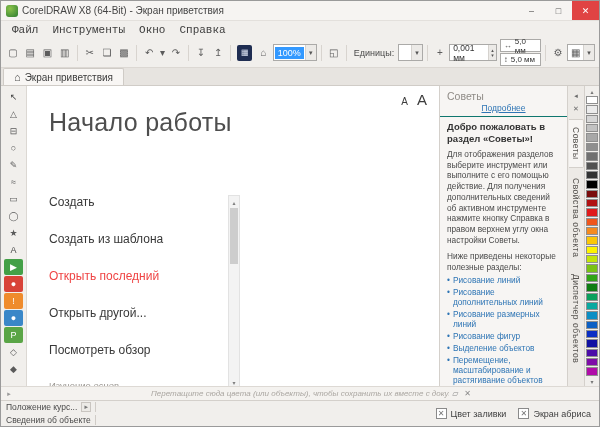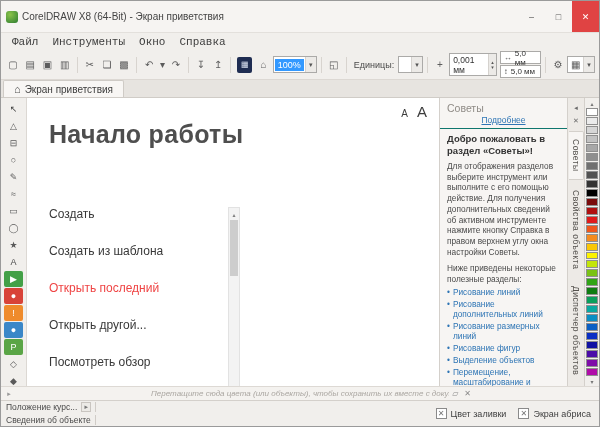--- a/index.html
+++ b/index.html
@@ -1,20 +1,20 @@
 <!DOCTYPE html>
 <html><head>
 <meta charset="utf-8">
 <style>
   *{margin:0;padding:0;box-sizing:border-box;font-family:"Liberation Sans",sans-serif;}
   body{margin:0;background:#777;}
   .window{width:600px;height:427px;border:1px solid #9a9a9a;display:flex;flex-direction:column;background:#f1efec;overflow:hidden;}
 
   
-  .titlebar{height:32px;min-height:20px;background:#f6f4f2;display:flex;align-items:center;gap:4px;padding-left:5px;border-bottom:1px solid #e3e0dc;}
+  .titlebar{height:20px;min-height:20px;background:#f6f4f2;display:flex;align-items:center;gap:4px;padding-left:5px;border-bottom:1px solid #e3e0dc;}
   .app-icon{width:12px;height:12px;border-radius:3px;background:radial-gradient(circle at 35% 30%, #8bc34a, #2e7d32);}
   .title-text{font-size:10px;color:#444;}
   .win-controls{margin-left:auto;display:flex;height:100%;}
   .win-btn{width:27px;height:100%;display:flex;align-items:center;justify-content:center;font-size:9px;color:#555;cursor:pointer;}
   .win-btn.close{background:#e04343;color:#fff;}
 
   
   .menubar{height:17px;min-height:17px;display:flex;align-items:center;padding-left:4px;}
   .menu-item{font-size:11px;color:#3d3d3d;padding:0 7px;cursor:pointer;font-family:Liberation Mono, monospace;}
 
@@ -22,42 +22,42 @@
   .toolbar{height:30px;min-height:30px;display:flex;align-items:center;padding:0 4px;gap:1px;border-bottom:1px solid #dcd8d3;}
   .tbtn{width:17px;height:17px;display:flex;align-items:center;justify-content:center;font-size:10px;color:#5c5c5c;cursor:pointer;}
   .tbtn.launcher{background:#1f2d52;color:#dfe6f5;font-size:8px;width:16px;height:16px;border-radius:2px;margin:0 2px;}
   .sep{width:1px;height:16px;background:#d8d4cf;margin:0 3px;}
   .combo{height:17px;background:#fff;border:1px solid #abaaa8;display:flex;align-items:center;cursor:pointer;}
   .combo.zoom{width:46px;justify-content:space-between;}
   .combo.units{width:26px;justify-content:flex-end;}
   .zoom-val{font-size:9px;background:#3399ff;color:#fff;padding:1px 3px;margin:1px;}
   .combo-arrow{width:11px;height:100%;display:flex;align-items:center;justify-content:center;font-size:7px;color:#555;background:#eceae7;border-left:1px solid #d5d2ce;}
   .tb-label{font-size:9px;color:#4a4a4a;margin:0 3px;}
-  .field{height:23px;background:#fff;border:1px solid #abaaa8;display:flex;align-items:center;font-size:8.5px;color:#333;padding-left:3px;}
+  .field{height:17px;background:#fff;border:1px solid #abaaa8;display:flex;align-items:center;font-size:8.5px;color:#333;padding-left:3px;}
   .spin{display:flex;flex-direction:column;margin-left:2px;background:#eceae7;border-left:1px solid #d5d2ce;height:100%;justify-content:center;}
   .spin span{font-size:5px;line-height:5px;color:#555;padding:0 2px;}
   .dup-stack{display:flex;flex-direction:column;gap:1px;margin-left:2px;}
   .mini-field{height:13px;background:#fff;border:1px solid #abaaa8;display:flex;align-items:center;font-size:8px;color:#333;padding:0 3px;gap:3px;cursor:text;}
   .mini-ic{font-size:8px;color:#555;}
 
   
   .tabbar{height:18px;min-height:18px;background:#e7e4e0;display:flex;align-items:flex-end;padding-left:2px;border-bottom:1px solid #d0ccc7;}
   .doc-tab{height:17px;background:#f8f6f4;border:1px solid #cfcbc6;border-bottom:none;display:flex;align-items:center;gap:4px;padding:0 10px;font-size:10px;color:#3d3d3d;border-radius:2px 2px 0 0;cursor:pointer;}
   .doc-tab .home{font-size:11px;color:#555;}
 
   
   .workarea{flex:1;display:flex;min-height:0;}
   .toolbox{width:26px;min-width:26px;background:#f1efec;border-right:1px solid #dcd8d3;display:flex;flex-direction:column;align-items:center;padding-top:3px;gap:1px;overflow:hidden;}
   .tool{width:19px;height:16px;min-height:16px;display:flex;align-items:center;justify-content:center;font-size:9px;color:#5a5a5a;border-radius:2px;cursor:pointer;}
 
   .document{flex:1;background:#fff;position:relative;overflow:hidden;}
   .fs-controls{position:absolute;top:5px;right:12px;display:flex;align-items:baseline;gap:9px;color:#3d3d3d;}
   .a-small{font-size:10px;cursor:pointer;}
   .a-large{font-size:15px;cursor:pointer;}
-  .page-title{font-size:25px;color:#4e4e4e;margin:22px 0 0 22px;letter-spacing:.3px;font-weight:bold;}
+  .page-title{font-size:25px;color:#4e4e4e;margin:22px 0 0 22px;letter-spacing:.3px;}
   .start-list{margin:58px 0 0 22px;}
   .start-item{font-size:12px;color:#383838;margin-bottom:23px;cursor:pointer;width:170px;}
   .start-item.disabled{color:#ef4444;cursor:default;}
   .sub-list{margin:2px 0 0 22px;}
   .sub-item{font-size:9.5px;color:#9b9792;margin-bottom:5.5px;cursor:pointer;width:175px;}
 
   .scrollbar{position:absolute;left:201px;top:109px;width:12px;height:194px;background:#f3f3f3;border:1px solid #e2e2e2;display:flex;flex-direction:column;}
   .sb-btn{height:12px;min-height:12px;display:flex;align-items:center;justify-content:center;font-size:6px;color:#808080;cursor:pointer;}
   .sb-thumb{height:56px;background:#cdcdcd;margin:0 1px;cursor:grab;}
   .sb-spacer{flex:1;}

